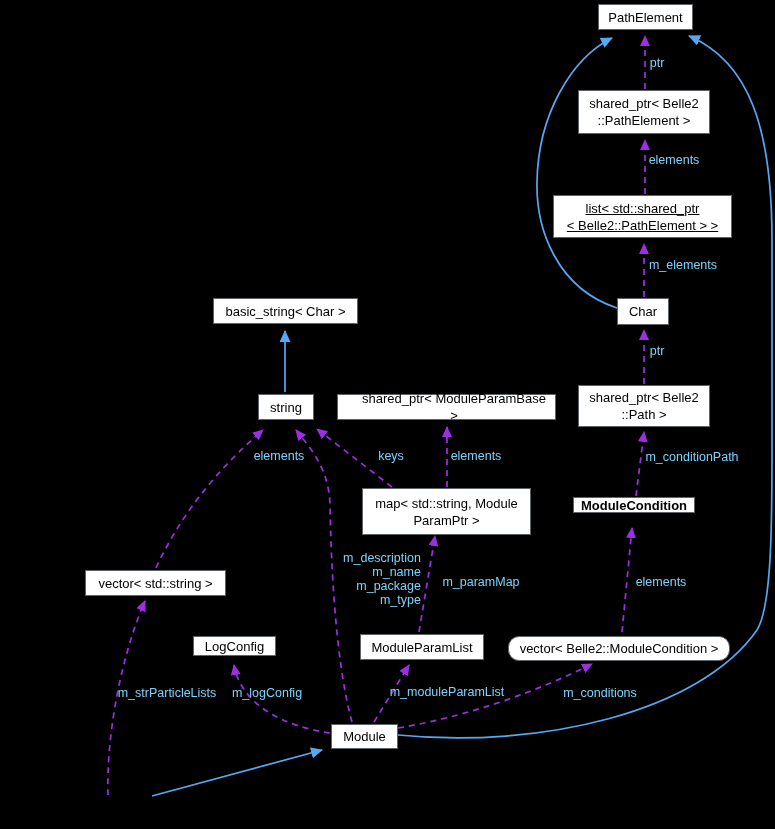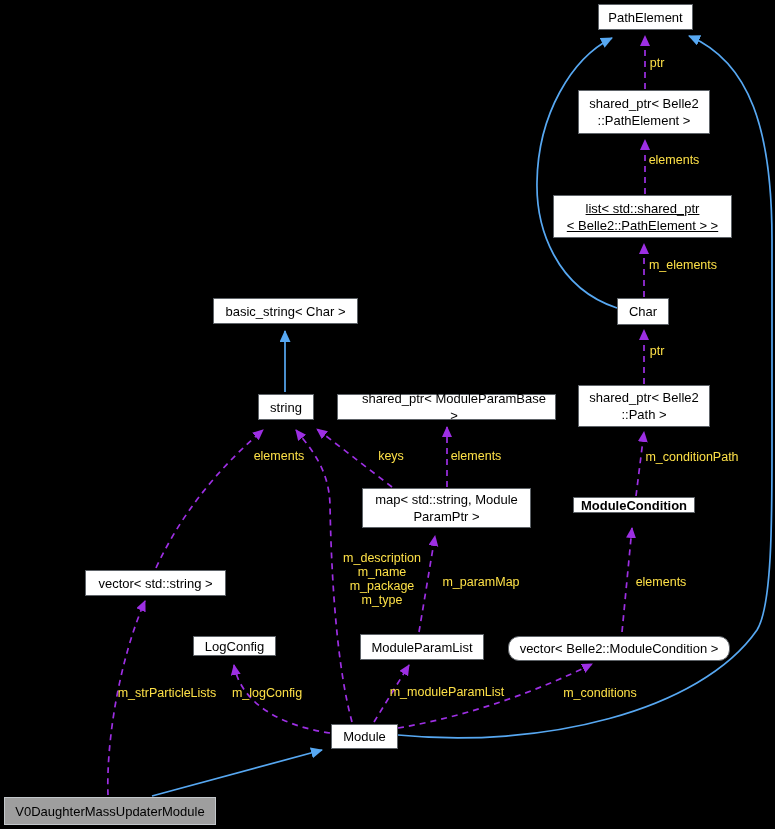--- a/index.html
+++ b/index.html
@@ -24,25 +24,25 @@
     box-sizing:border-box;
     padding:1px 4px;
     z-index:2;
   }
   .node.main{
     background:#9e9e9e;
     border:1.5px solid #c3c7cb;
   }
   .elabel{
     position:absolute;
-    color:#fde047;
+    color:#7dd3fc;
     font-size:12.5px;
     line-height:14px;
     white-space:pre-line;
-    text-align:center;
+    text-align:right;
     transform:translateX(-50%);
     z-index:1;
   }
 </style>
 </head>
 <body>
 
 <div id="canvas">
 
   <svg id="edges" viewBox="0 0 775 829" xmlns="http://www.w3.org/2000/svg">
@@ -95,34 +95,33 @@
 ::Path &gt;</div>
 
   <div class="node" style="left:573px;top:497px;width:122px;height:16px;font-weight:bold;">ModuleCondition</div>
 
   <div class="node" style="left:213px;top:298px;width:145px;height:26px;">basic_string&lt; Char &gt;</div>
 
   <div class="node" style="left:258px;top:394px;width:56px;height:26px;">string</div>
 
   <div class="node" style="left:337px;top:394px;width:219px;height:26px;padding-left:19px;">shared_ptr&lt; ModuleParamBase &gt;</div>
 
-  <div class="node" style="left:362px;top:488px;width:169px;height:40px;">map&lt; std::string, Module
+  <div class="node" style="left:362px;top:488px;width:169px;height:47px;">map&lt; std::string, Module
 ParamPtr &gt;</div>
 
   <div class="node" style="left:85px;top:570px;width:141px;height:26px;">vector&lt; std::string &gt;</div>
 
   <div class="node" style="left:193px;top:636px;width:83px;height:20px;">LogConfig</div>
 
   <div class="node" style="left:360px;top:634px;width:124px;height:26px;">ModuleParamList</div>
 
   <div class="node" style="left:508px;top:636px;width:222px;height:25px;border-radius:11px;">vector&lt; Belle2::ModuleCondition &gt;</div>
 
   <div class="node" style="left:331px;top:724px;width:67px;height:25px;">Module</div>
 
-  <div class="node main" style="left:4px;top:797px;width:212px;height:28px;">V0DaughterMassUpdaterModule</div>
 
   <div class="elabel" style="left:657px;top:56px;">ptr</div>
 
   <div class="elabel" style="left:674px;top:153px;">elements</div>
 
   <div class="elabel" style="left:683px;top:258px;">m_elements</div>
 
   <div class="elabel" style="left:657px;top:344px;">ptr</div>
 
   <div class="elabel" style="left:692px;top:450px;">m_conditionPath</div>

